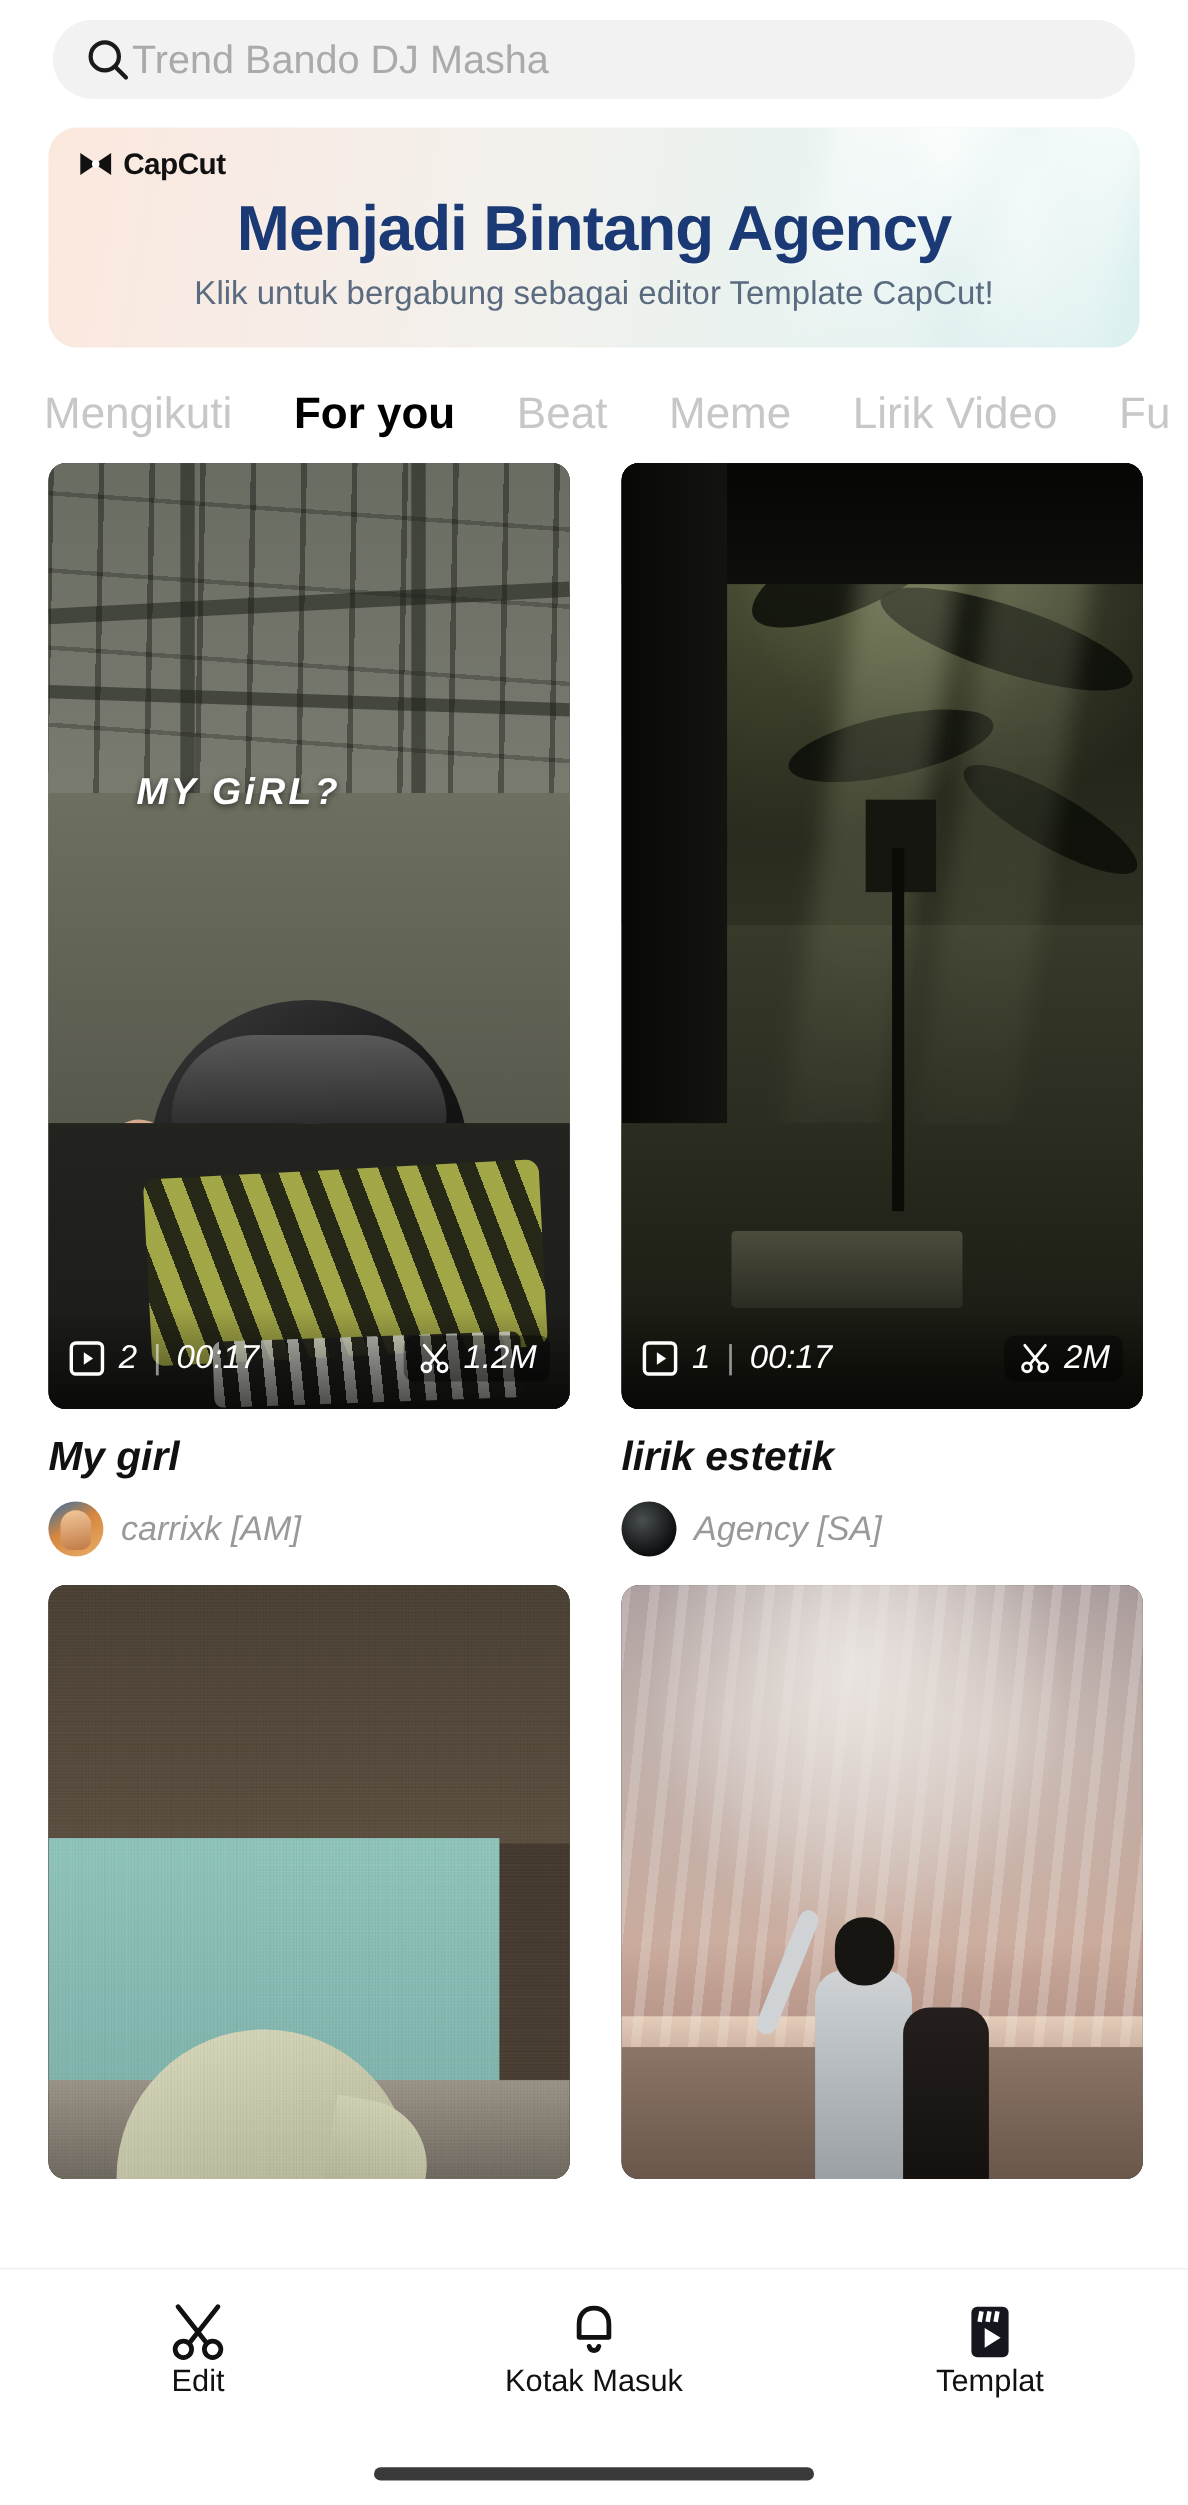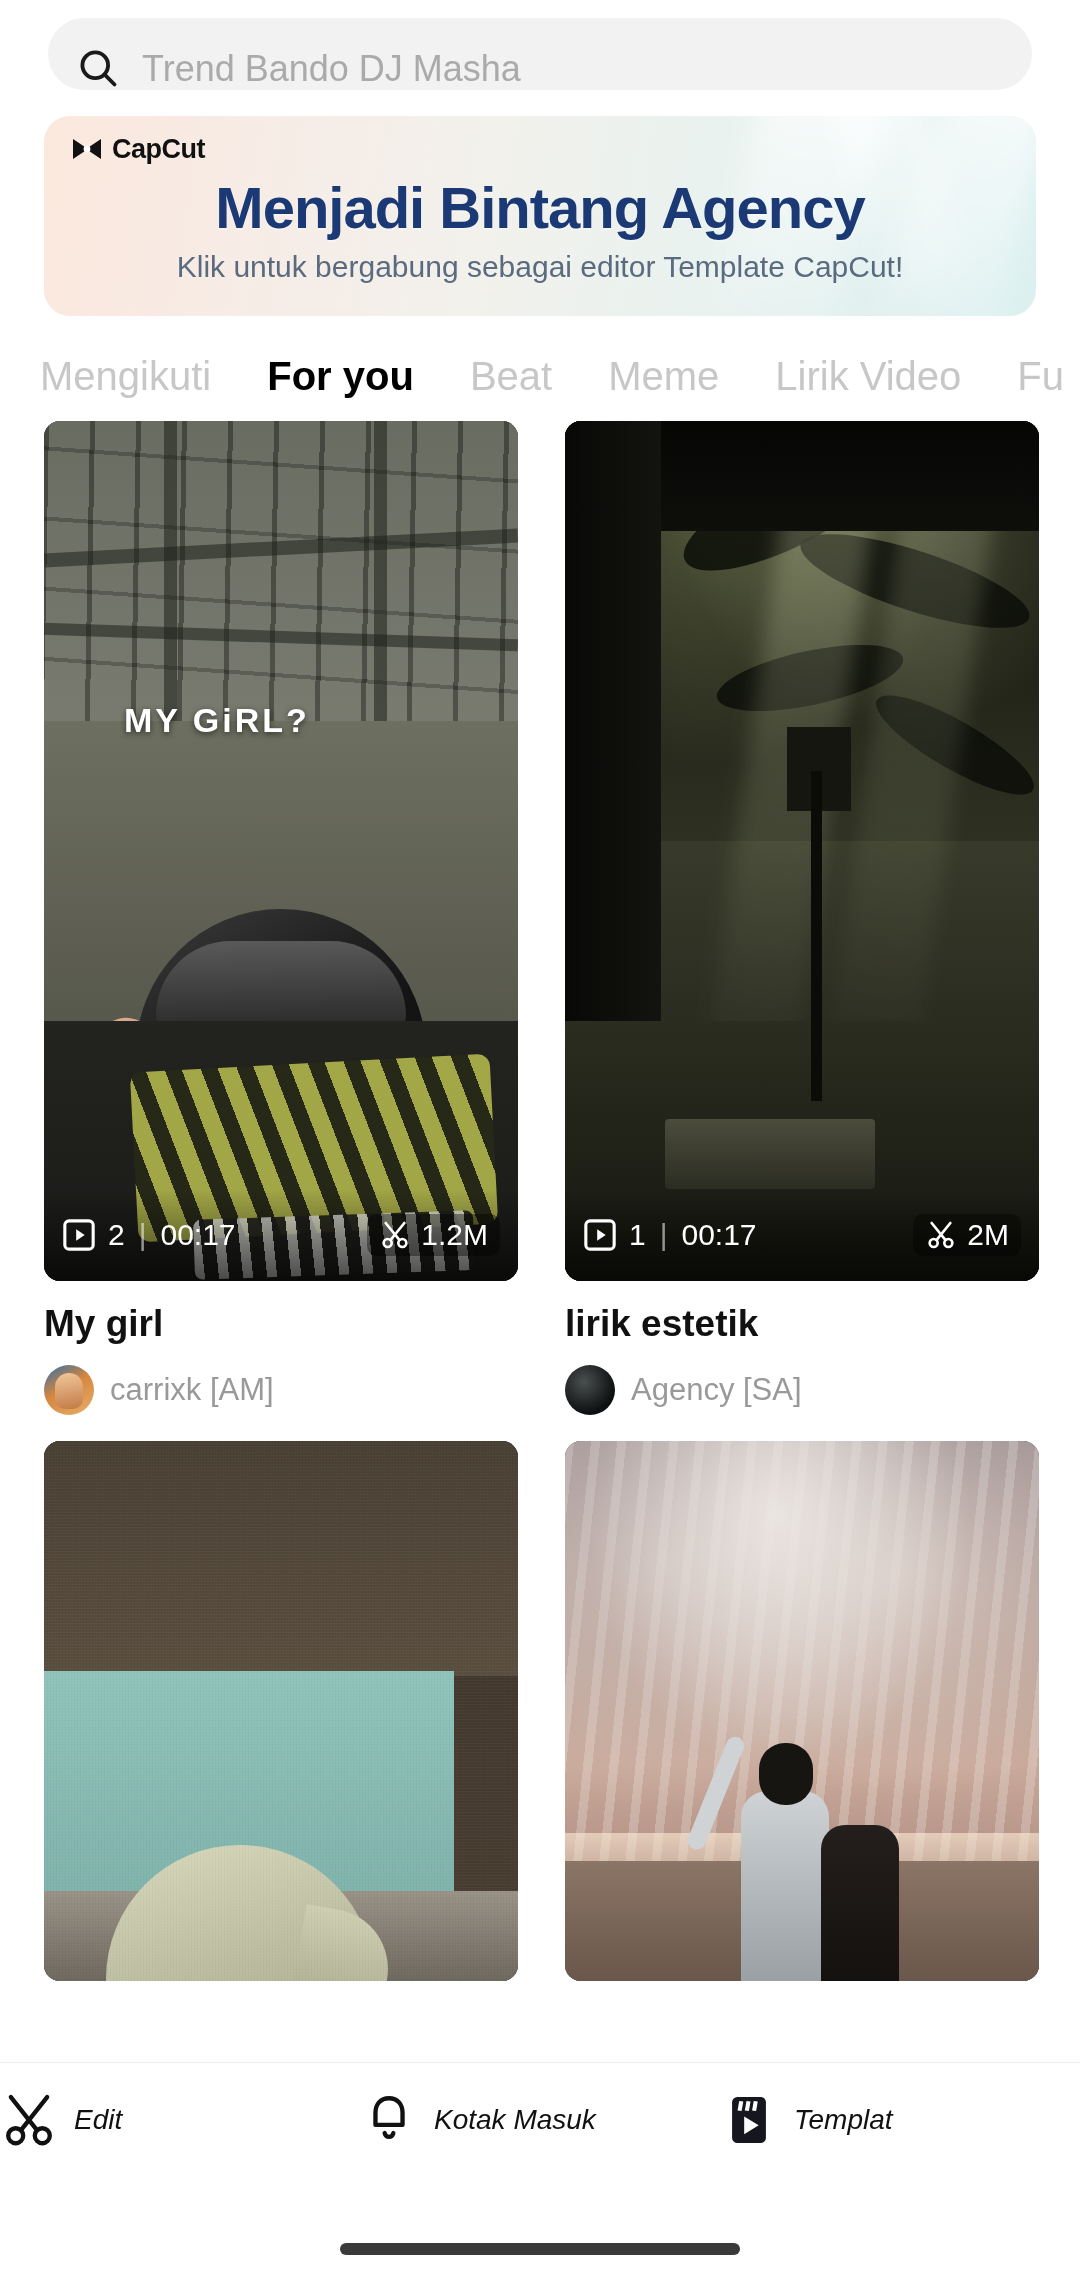--- a/index.html
+++ b/index.html
@@ -11,23 +11,22 @@
     position:relative;
   }
 
   
   .search-wrap { padding:18px 48px 0 48px; }
   .search-bar {
     height:72px;
     background:#f2f2f2;
     border-radius:36px;
     display:flex;
-    align-items:flex-end;
+    align-items:center;
     padding:0 28px;
-    gap:22px;
   }
   .search-icon { width:44px; height:44px; flex:none; display:block; }
   .search-input {
     border:none; outline:none; background:transparent;
     font-family:"Liberation Sans", sans-serif;
     font-size:36px; color:#1a1a1a; width:100%;
   }
   .search-input::placeholder { color:#aaaaaa; }
 
   
@@ -71,21 +70,21 @@
     display:flex; align-items:center; gap:56px;
     padding:38px 40px 0 40px;
     white-space:nowrap; overflow:hidden;
   }
   .tab { font-size:40px; color:#c7c7c7; flex:none; }
   .tab.active { color:#000000; font-weight:bold; }
 
   
   .feed { padding:22px 44px 0 44px; }
   .row { display:flex; gap:32px; }
-  .card { width:489px; flex:none; }
+  .card { width:489px; flex:none;font-style:italic; }
   .thumb {
     position:relative; width:474px; height:860px;
     border-radius:16px; overflow:hidden; background:#2a2a28;
   }
   .thumb-short { height:540px; }
   .thumb-inner { position:absolute; inset:0; }
 
   
   .t1-bg { background:linear-gradient(180deg,#4e5349 0%,#585c50 28%,#6b6d5e 55%,#4a4a40 100%); }
   .t1-roof {
@@ -315,21 +314,21 @@
   .av-chandra { background:radial-gradient(circle at 38% 34%, #4a4f50, #0d0f10 70%); }
   .author-name { font-size:31px; color:#999999; }
 
   
   .bottom-nav {
     position:absolute; left:0; right:0; bottom:0; height:215px;
     background:#ffffff; border-top:1px solid #ececec;
     display:flex; align-items:flex-start; padding-top:28px;
   }
   .nav-item {
-    flex:1; display:flex; flex-direction:row; align-items:center; gap:16px;font-style:italic;
+    flex:1; display:flex; flex-direction:column; align-items:center; 
   }
   .nav-icon { width:58px; height:58px; display:block; }
   .nav-label { font-size:28px; color:#111111; }
   .home-indicator {
     position:absolute; left:50%; transform:translateX(-50%); bottom:22px;
     width:400px; height:12px; background:#3a3a3a; border-radius:6px;
   }
 </style>
 </head>
 <body>

